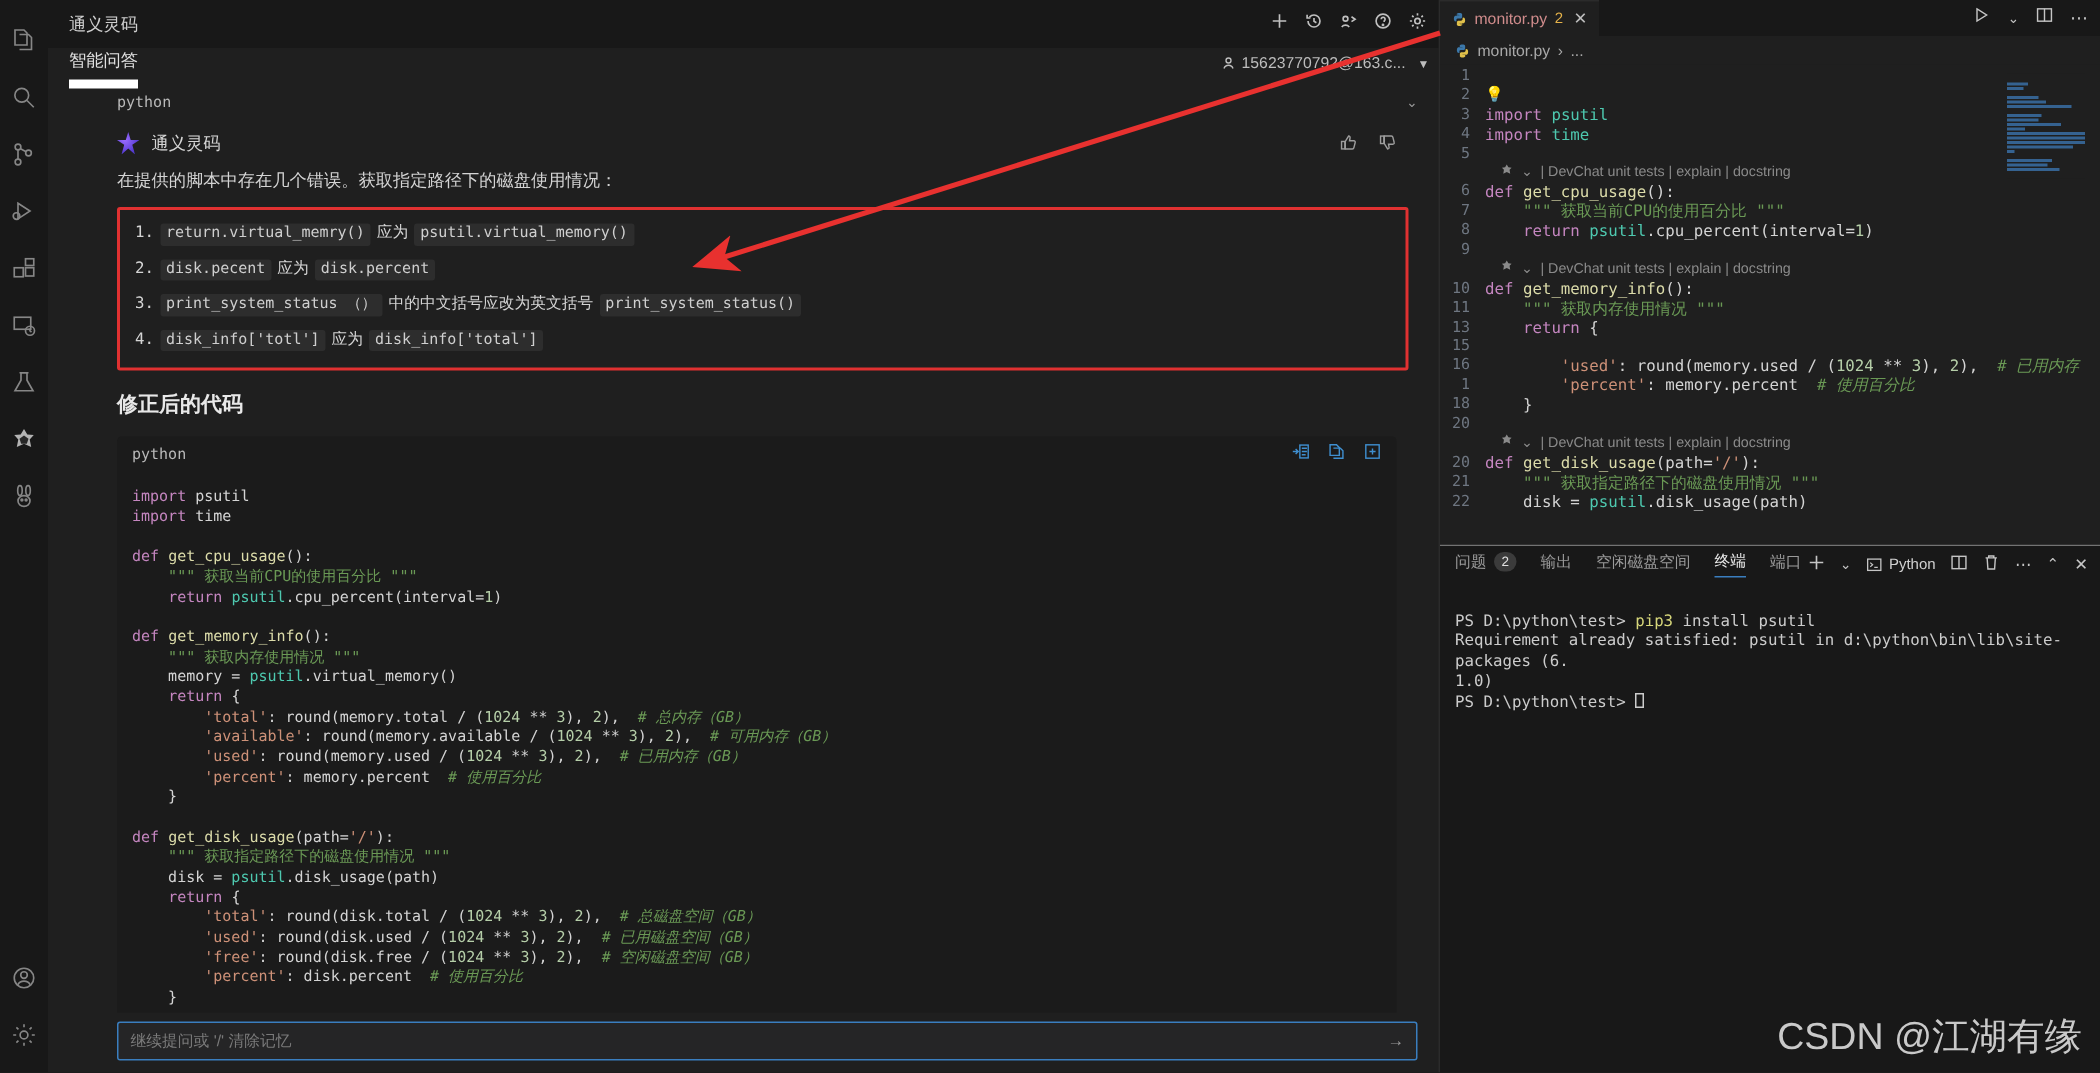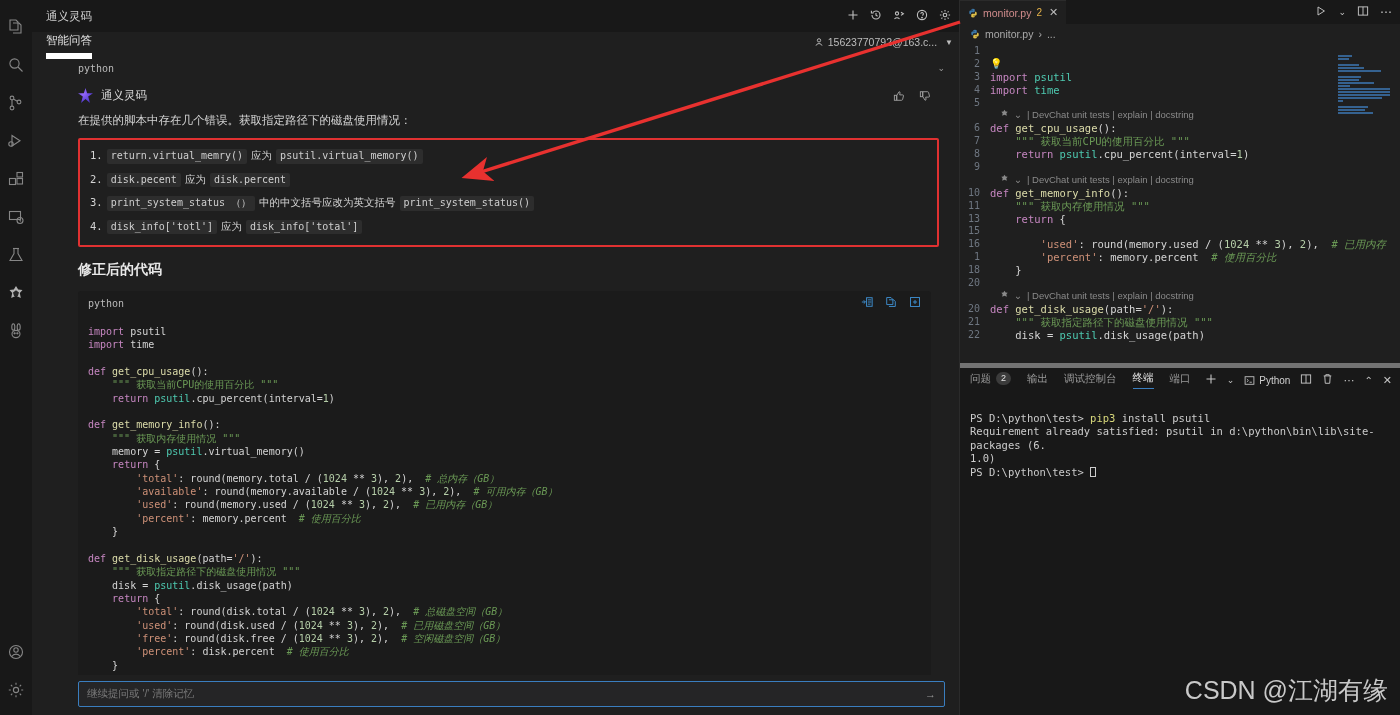--- a/index.html
+++ b/index.html
@@ -162,21 +162,21 @@
   }
   .bulb { color: #e8c547; font-size: 10px; }
   .minimap {
     position: absolute; right: 10px; top: 6px; width: 52px; height: 70px;
     background: #1f1f1f;
   }
   .mm-line { height: 2px; margin-bottom: 1px; background: #3a6ea5; }
 
   
   .panel { height: 352px; background: #181818; display: flex; flex-direction: column;
-           border-top: 5px solid #737373; }
+           border-top: 1px solid #737373; }
   .panel-tabs { height: 24px; display: flex; align-items: center; padding-left: 10px;
                 gap: 16px; position: relative; }
   .ptab { color: #9a9a9a; font-size: 10.5px; display: flex; align-items: center; gap: 5px;
           padding-bottom: 3px; }
   .ptab.active { color: #e7e7e7; border-bottom: 1px solid #3a7ebf; }
   .badge {
     background: #3b3b3b; color: #e0e0e0; font-size: 9px; border-radius: 7px;
     padding: 1px 5px; line-height: 1.2;
   }
   .panel-actions {
@@ -596,21 +596,21 @@
         </div>
     </div>
 
     <div class="panel">
       <div class="panel-tabs">
         <span class="ptab">
           <span>问题</span>
           <span class="badge">2</span>
         </span>
         <span class="ptab">输出</span>
-        <span class="ptab">调试控制台</span>
+        <span class="ptab">空闲磁盘空间</span>
         <span class="ptab active">终端</span>
         <span class="ptab">端口</span>
         <div class="panel-actions">
           <span>
             <svg width="12" height="12" viewBox="0 0 12 12" stroke="#c5c5c5" stroke-width="1.1">
                 <path d="M6 1.5v9M1.5 6h9"></path>
               </svg>
           </span>
           <span style="font-size:9px">⌄</span>
           <span class="term-chip">

